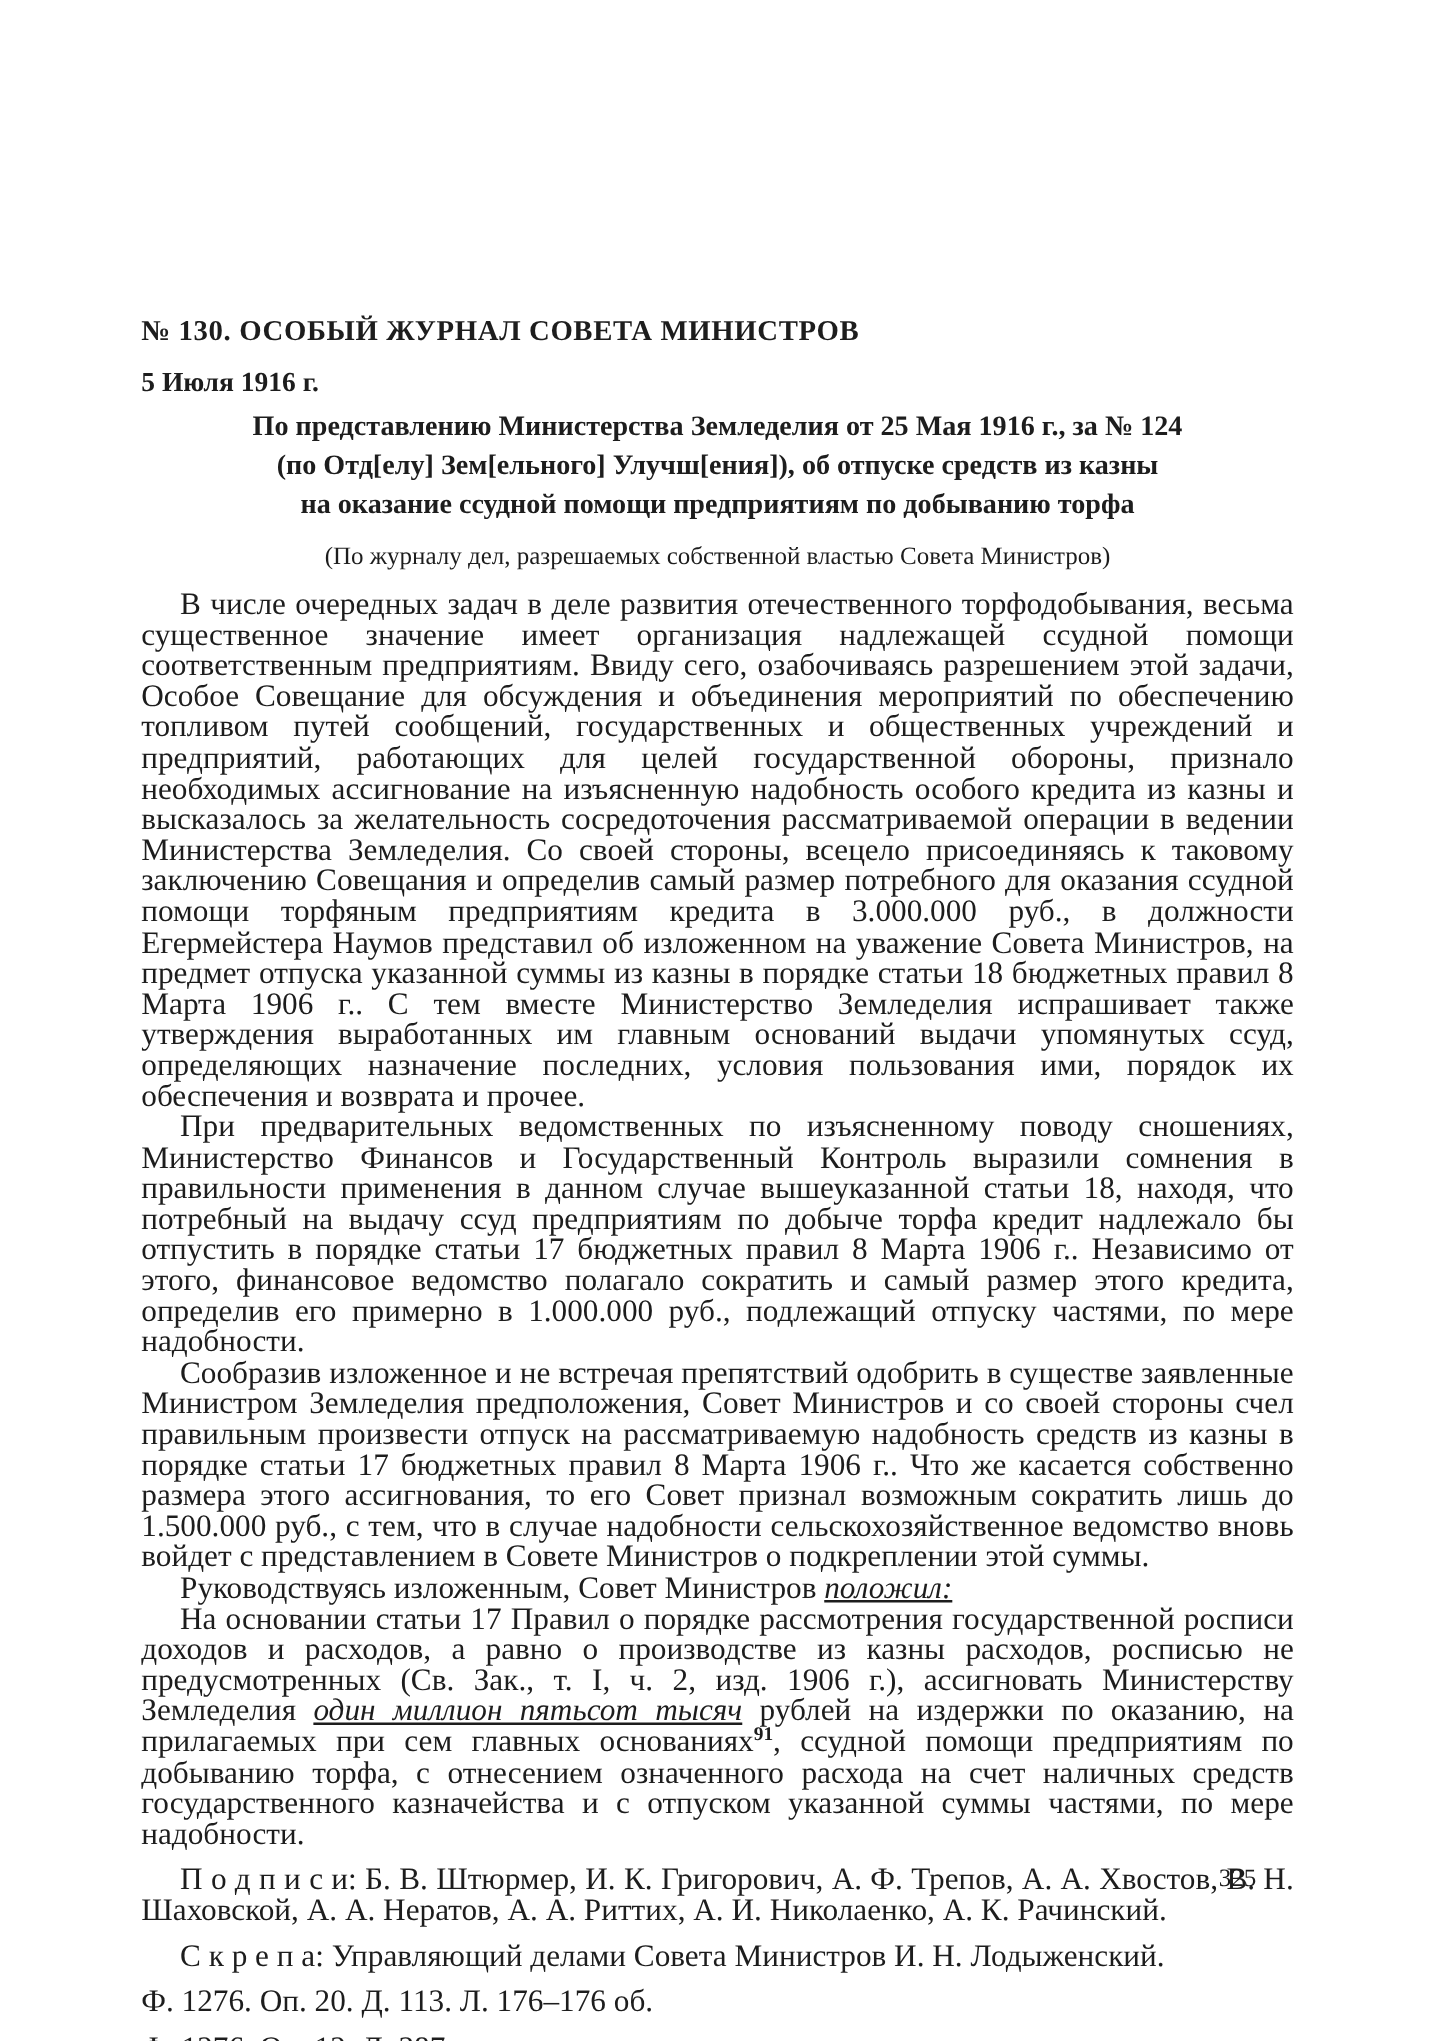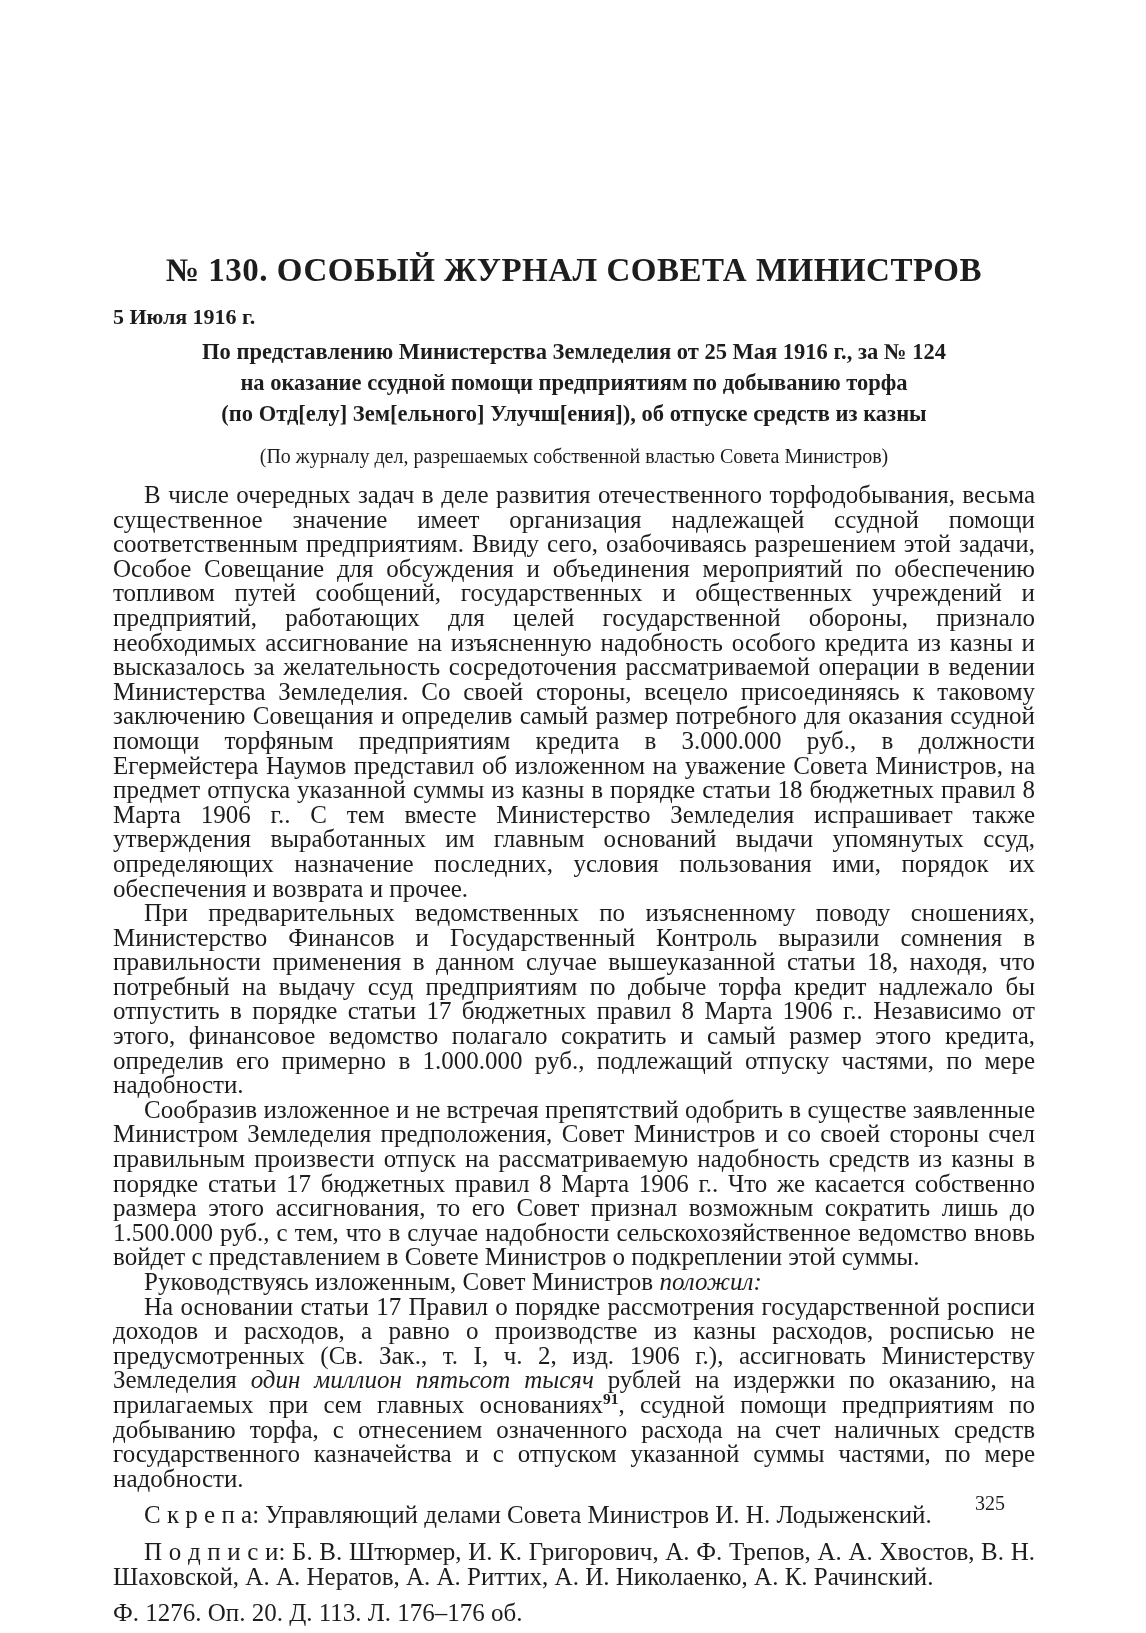--- a/index.html
+++ b/index.html
@@ -12,23 +12,22 @@
     position: relative;
     overflow: hidden;
   }
   .content {
     position: absolute;
     left: 113px;
     top: 252px;
     width: 922px;
   }
   .doc-title {
-    font-size: 33px;
+    font-size: 23px;
     font-weight: bold;
-    text-align: center;
     margin: 0;
     letter-spacing: 0.5px;
   }
   .doc-date {
     font-size: 22px;
     font-weight: bold;
     margin: 15px 0 0 0;
   }
   .doc-subject {
     font-size: 22.5px;
@@ -51,47 +50,47 @@
     text-align: justify;
     text-indent: 31px;
   }
   .doc-body p.spaced { margin-top: 12px; }
   .doc-body p.archive {
     text-indent: 0;
     text-align: left;
     margin-top: 12px;
   }
   .doc-body p.archive-first { }
-  .it { font-style: italic; }
+  .it { font-style: italic; text-decoration: underline; }
   sup { font-size: 0.62em; line-height: 0; font-weight: bold; }
   .page-number {
     position: absolute;
     top: 1492px;
     right: 141px;
     font-size: 20px;
   }
 </style>
 </head>
 <body>
 
 <div class="content">
   <h1 class="doc-title">№ 130. ОСОБЫЙ ЖУРНАЛ СОВЕТА МИНИСТРОВ</h1>
   <div class="doc-date">5 Июля 1916 г.</div>
   <div class="doc-subject" id="subject-lines">
       <div>По представлению Министерства Земледелия от 25 Мая 1916 г., за № 124</div>
+      <div>(по Отд[елу] Зем[ельного] Улучш[ения]), об отпуске средств из казны</div>
       <div>на оказание ссудной помощи предприятиям по добыванию торфа</div>
-      <div>(по Отд[елу] Зем[ельного] Улучш[ения]), об отпуске средств из казны</div>
     </div>
   <div class="doc-note">(По журналу дел, разрешаемых собственной властью Совета Министров)</div>
   <div class="doc-body" id="body-paragraphs">
       <p><span>В числе очередных задач в деле развития отечественного торфодобывания, весьма существенное значение имеет организация надлежащей ссудной помощи соответственным предприятиям. Ввиду сего, озабочиваясь разрешением этой задачи, Особое Совещание для обсуждения и объединения мероприятий по обеспечению топливом путей сообщений, государственных и общественных учреждений и предприятий, работающих для целей государственной обороны, признало необходимых ассигнование на изъясненную надобность особого кредита из казны и высказалось за желательность сосредоточения рассматриваемой операции в ведении Министерства Земледелия. Со своей стороны, всецело присоединяясь к таковому заключению Совещания и определив самый размер потребного для оказания ссудной помощи торфяным предприятиям кредита в 3.000.000 руб., в должности Егермейстера Наумов представил об изложенном на уважение Совета Министров, на предмет отпуска указанной суммы из казны в порядке статьи 18 бюджетных правил 8 Марта 1906 г.. С тем вместе Министерство Земледелия испрашивает также утверждения выработанных им главным оснований выдачи упомянутых ссуд, определяющих назначение последних, условия пользования ими, порядок их обеспечения и возврата и прочее.</span></p>
       <p><span>При предварительных ведомственных по изъясненному поводу сношениях, Министерство Финансов и Государственный Контроль выразили сомнения в правильности применения в данном случае вышеуказанной статьи 18, находя, что потребный на выдачу ссуд предприятиям по добыче торфа кредит надлежало бы отпустить в порядке статьи 17 бюджетных правил 8 Марта 1906 г.. Независимо от этого, финансовое ведомство полагало сократить и самый размер этого кредита, определив его примерно в 1.000.000 руб., подлежащий отпуску частями, по мере надобности.</span></p>
       <p><span>Сообразив изложенное и не встречая препятствий одобрить в существе заявленные Министром Земледелия предположения, Совет Министров и со своей стороны счел правильным произвести отпуск на рассматриваемую надобность средств из казны в порядке статьи 17 бюджетных правил 8 Марта 1906 г.. Что же касается собственно размера этого ассигнования, то его Совет признал возможным сократить лишь до 1.500.000 руб., с тем, что в случае надобности сельскохозяйственное ведомство вновь войдет с представлением в Совете Министров о подкреплении этой суммы.</span></p>
       <p><span>Руководствуясь изложенным, Совет Министров </span><span class="it">положил:</span></p>
       <p><span>На основании статьи 17 Правил о порядке рассмотрения государственной росписи доходов и расходов, а равно о производстве из казны расходов, росписью не предусмотренных (Св. Зак., т. I, ч. 2, изд. 1906 г.), ассигновать Министерству Земледелия </span><span class="it">один миллион пятьсот тысяч</span><span> рублей на издержки по оказанию, на прилагаемых при сем главных основаниях</span><sup>91</sup><span>, ссудной помощи предприятиям по добыванию торфа, с отнесением означенного расхода на счет наличных средств государственного казначейства и с отпуском указанной суммы частями, по мере надобности.</span></p>
+      <p class="spaced"><span>П о д п и с и: Б. В. Штюрмер, И. К. Григорович, А. Ф. Трепов, А. А. Хвостов, В. Н. Шаховской, А. А. Нератов, А. А. Риттих, А. И. Николаенко, А. К. Рачинский.</span></p>
       <p class="spaced"><span>С к р е п а: Управляющий делами Совета Министров И. Н. Лодыженский.</span></p>
-      <p class="spaced"><span>П о д п и с и: Б. В. Штюрмер, И. К. Григорович, А. Ф. Трепов, А. А. Хвостов, В. Н. Шаховской, А. А. Нератов, А. А. Риттих, А. И. Николаенко, А. К. Рачинский.</span></p>
       <p class="archive archive-first"><span>Ф. 1276. Оп. 20. Д. 113. Л. 176–176 об.</span></p>
       <p class="archive"><span>Ф. 1276. Оп. 12. Д. 387.</span></p>
     </div>
 </div>
 
 <div class="page-number">325</div>
 
 </body></html>

